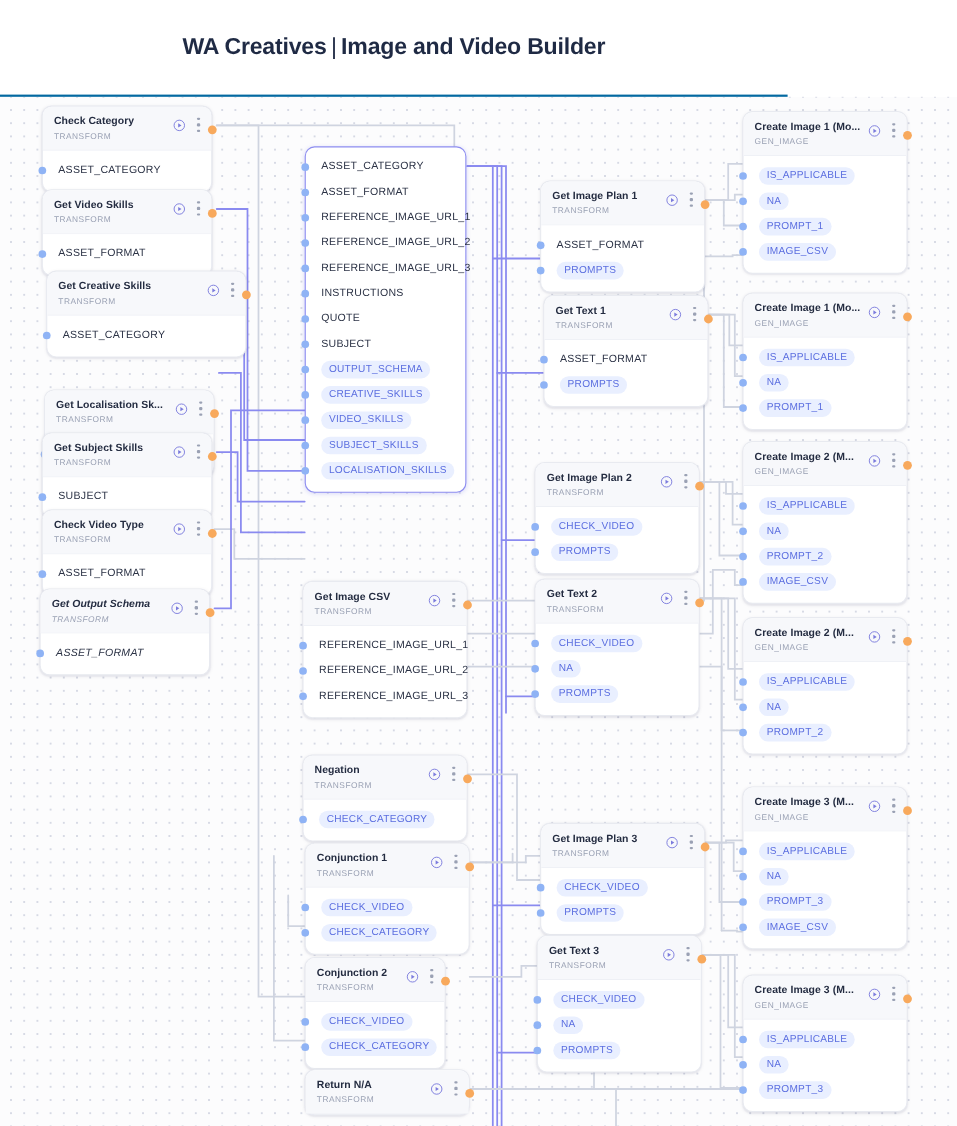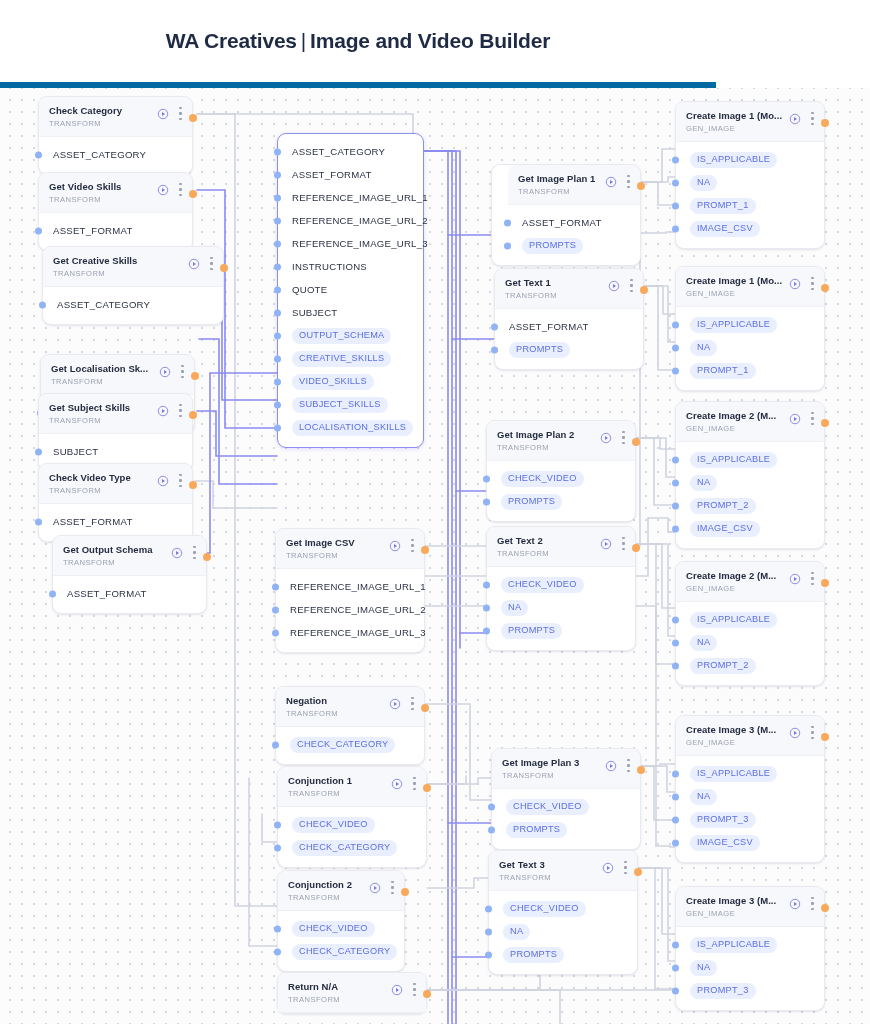--- a/index.html
+++ b/index.html
@@ -9,21 +9,21 @@
     font-family: "Liberation Sans", sans-serif;
     overflow: hidden;
   }
   #app { position: relative; width: 870px; height: 1024px; background:#fff; }
 
   
   .page-header {
     position: absolute; left:0; top:0; width:716px; height:88px;
     background:#ffffff;
     display:flex; align-items:center; justify-content:center;
-    border-bottom:6px solid #0369a1;
+    border-bottom:2px solid #0369a1;
     z-index: 50;
   }
   .page-title {
     font-size:21px; font-weight:bold; color:#1f2a44;
     letter-spacing:-0.2px; white-space:nowrap;
   }
   .page-title .bar { color:#1f2a44; font-weight:400; margin:0 4px; }
 
   
   .canvas {
@@ -317,21 +317,21 @@
             </div>
             <span class="dot-out"></span>
           </div>
           <div class="node-body">
             <div class="port-row">
               <span class="dot-in"></span>
               <span class="port-plain">ASSET_FORMAT</span>
             </div>
           </div>
         </div>
-        <div class="node" style="left: 52px; top: 447px; width: 155px;">
+        <div class="node" style="left: 36px; top: 447px; width: 155px; font-style: italic;">
           <div class="node-head">
             <div class="node-title">Get Output Schema</div>
             <div class="node-sub">TRANSFORM</div>
             <div class="head-icons">
               <svg class="ic-play" viewBox="0 0 24 24">
                 <circle cx="12" cy="12" r="9.5" fill="none" stroke="#7b7bdd" stroke-width="1.7"></circle>
                 <path d="M10 8.2 L16 12 L10 15.8 Z" fill="#7b7bdd"></path>
               </svg>
               <span class="ic-dots">
                 <i></i>
@@ -527,21 +527,21 @@
               </svg>
               <span class="ic-dots">
                 <i></i>
                 <i></i>
                 <i></i>
               </span>
             </div>
             <span class="dot-out"></span>
           </div>
         </div>
-        <div class="node" style="left: 491px; top: 76px; width: 150px; padding-left: 16px;">
+        <div class="node" style="left: 491px; top: 76px; width: 150px;">
           <div class="node-head">
             <div class="node-title">Get Image Plan 1</div>
             <div class="node-sub">TRANSFORM</div>
             <div class="head-icons">
               <svg class="ic-play" viewBox="0 0 24 24">
                 <circle cx="12" cy="12" r="9.5" fill="none" stroke="#7b7bdd" stroke-width="1.7"></circle>
                 <path d="M10 8.2 L16 12 L10 15.8 Z" fill="#7b7bdd"></path>
               </svg>
               <span class="ic-dots">
                 <i></i>

